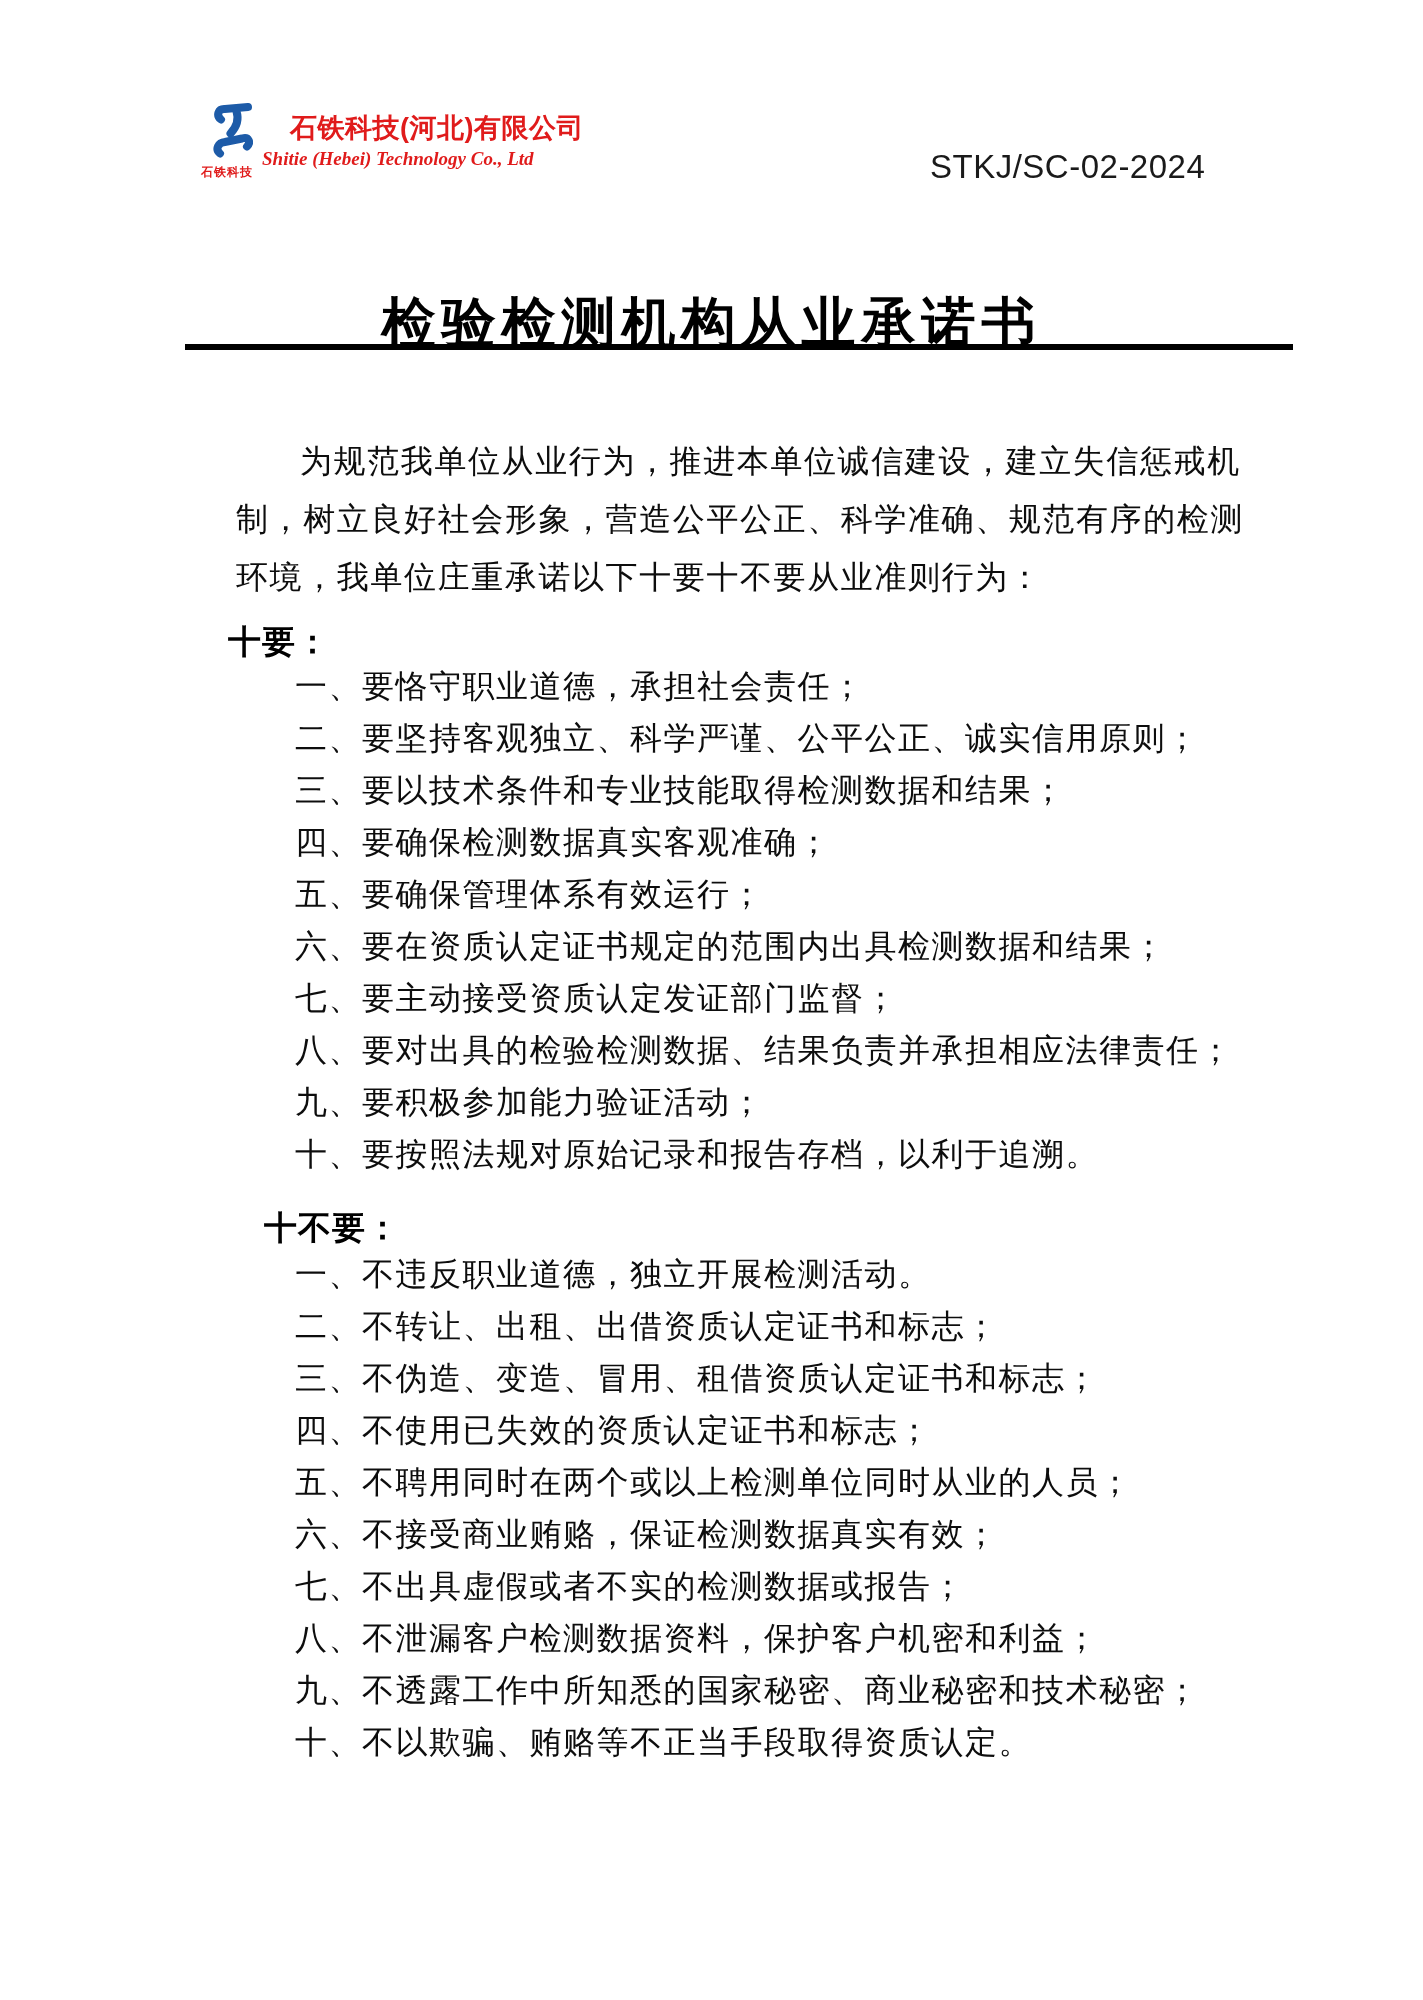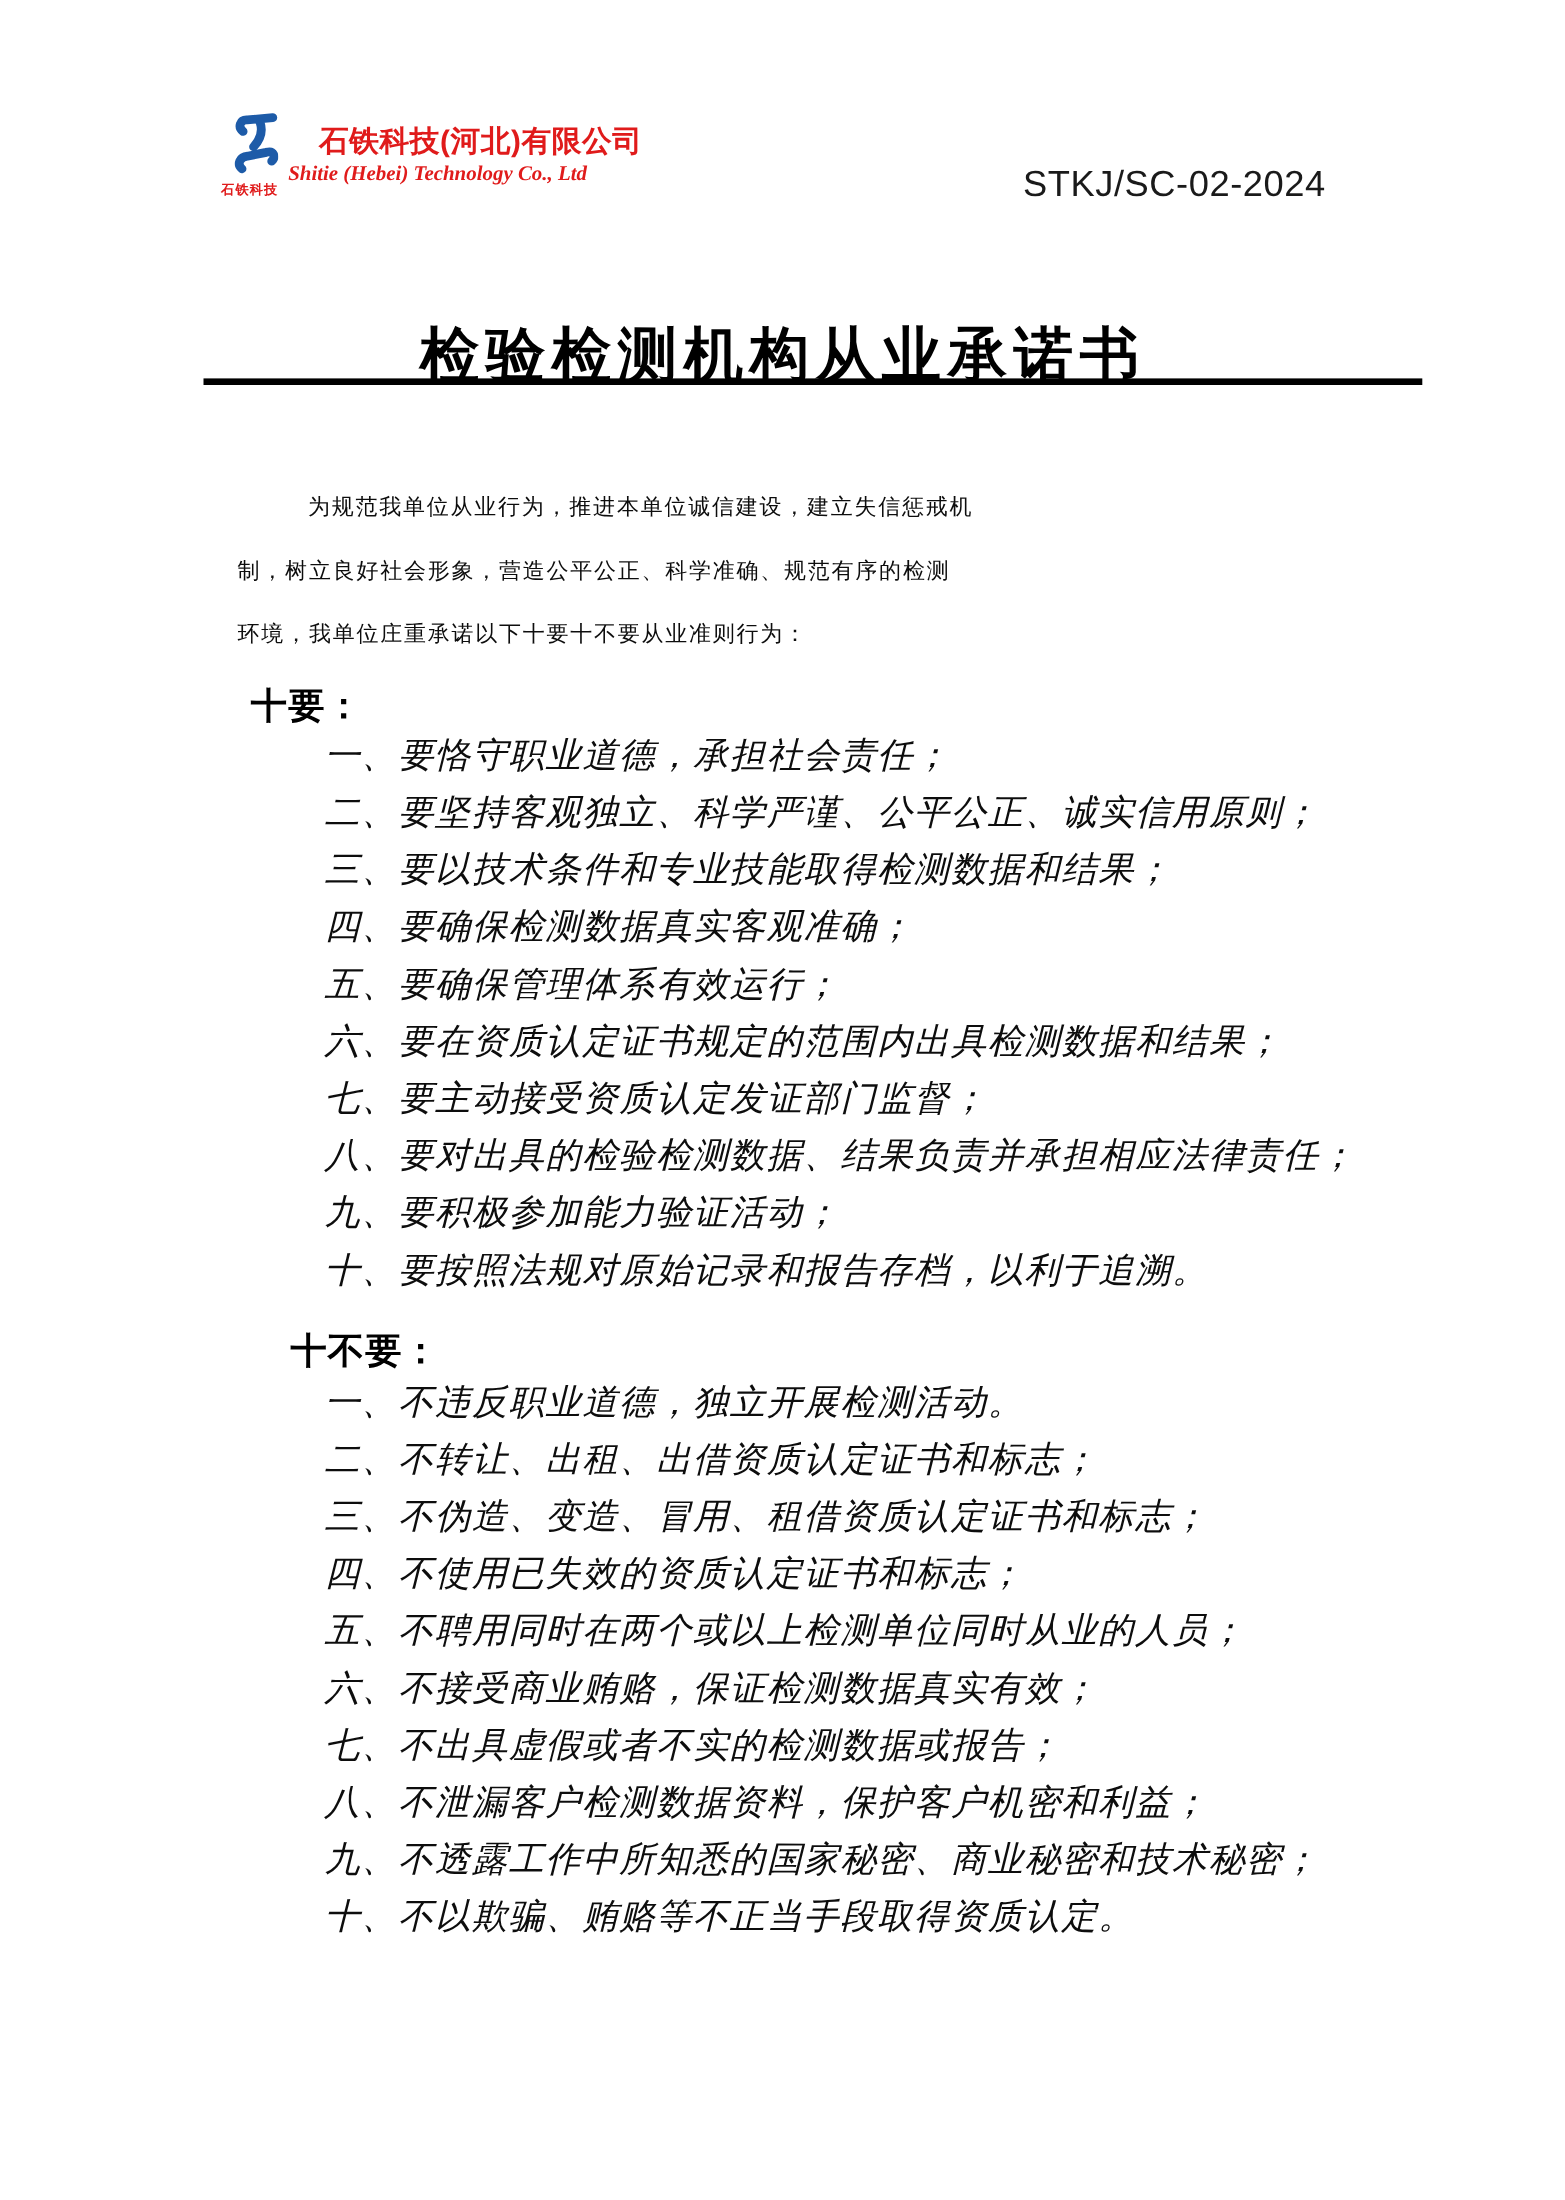--- a/index.html
+++ b/index.html
@@ -48,43 +48,43 @@
     color:#000;
     margin-top:15px;
   }
   .title-rule {
     position:absolute; left:185px; top:344px;
     width:1108px; height:6px; background:#000;
   }
 
   
   .intro {
-    position:absolute; left:216px; top:432px; width:1012px;
-    font-size:20px; line-height:58px; letter-spacing:1.6px;
+    position:absolute; left:236px; top:432px; width:1012px;
+    font-size:32px; line-height:58px; letter-spacing:1.6px;
     color:#0d0d0d;
   }
   .intro .line { white-space:nowrap; }
   .intro .line.first { text-indent:64px; }
 
   
   .section-heading {
     position:absolute; left:228px;
     font-family:Liberation Mono, monospace;
     font-size:33px; font-weight:bold; color:#000; letter-spacing:1px;
   }
   .heading-yao    { top:620px; }
   .heading-buyao  { top:1206px;margin-left:36px; }
 
   .item-list { position:absolute; left:295px; width:1000px; }
   .list-yao   { top:660px; }
   .list-buyao { top:1248px; }
   .item-list .list-item {
     height:52px; line-height:52px;
     font-size:32px; letter-spacing:1.5px;
-    color:#0d0d0d; white-space:nowrap;font-style:italic;
+    color:#0d0d0d; white-space:nowrap;
   }
 </style>
 </head>
 <body>
 
 <div class="page">
 
   <svg class="logo-icon" viewBox="0 0 80 110">
     <g fill="none" stroke="#1d5ba8" stroke-width="16" stroke-linecap="round">
       <path d="M16 30 C6 22 10 8 24 9 L70 5"></path>

